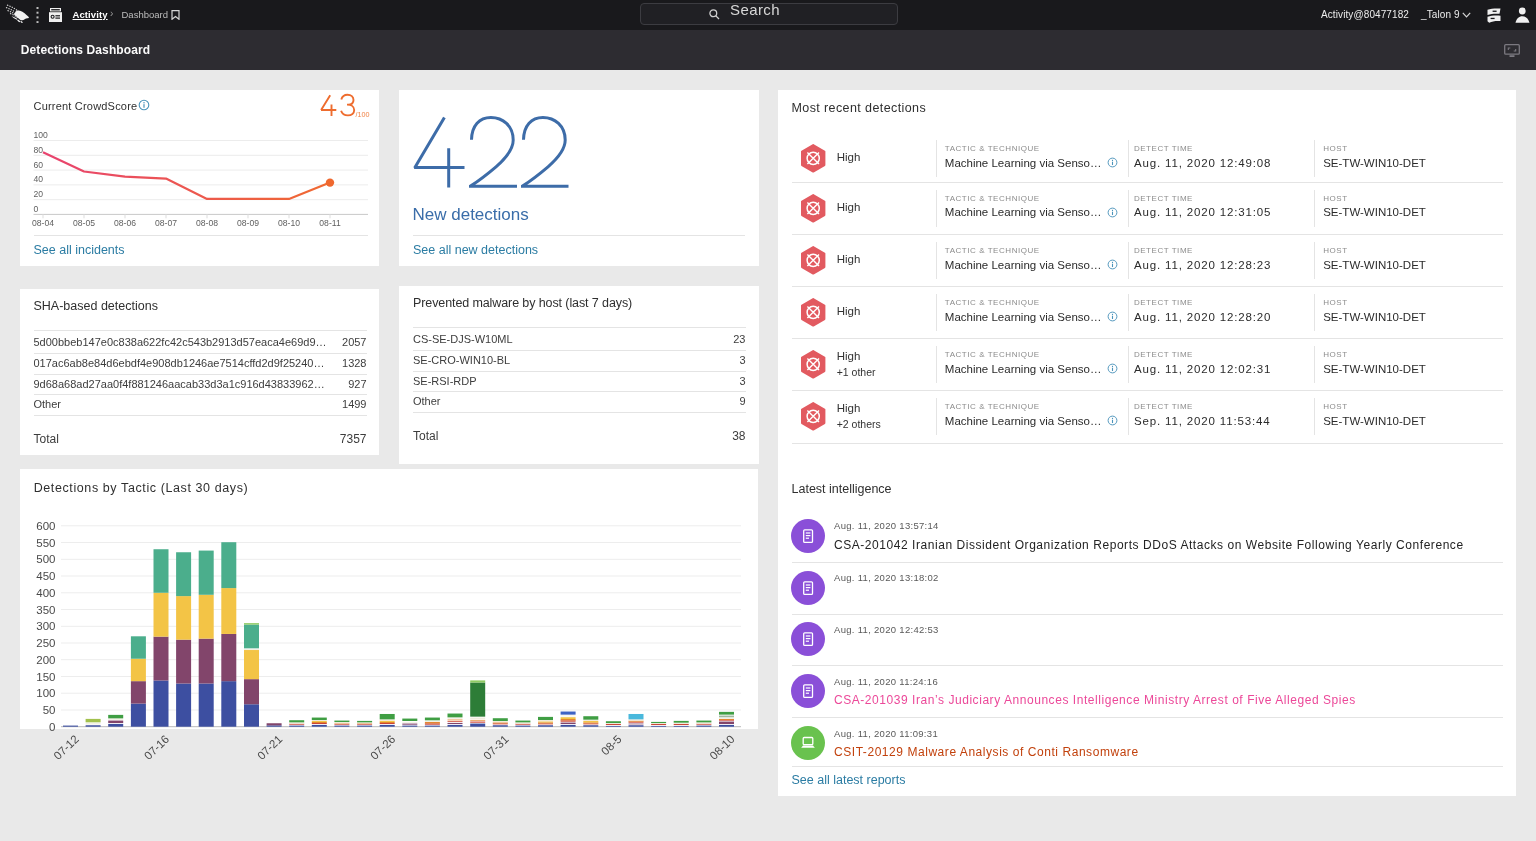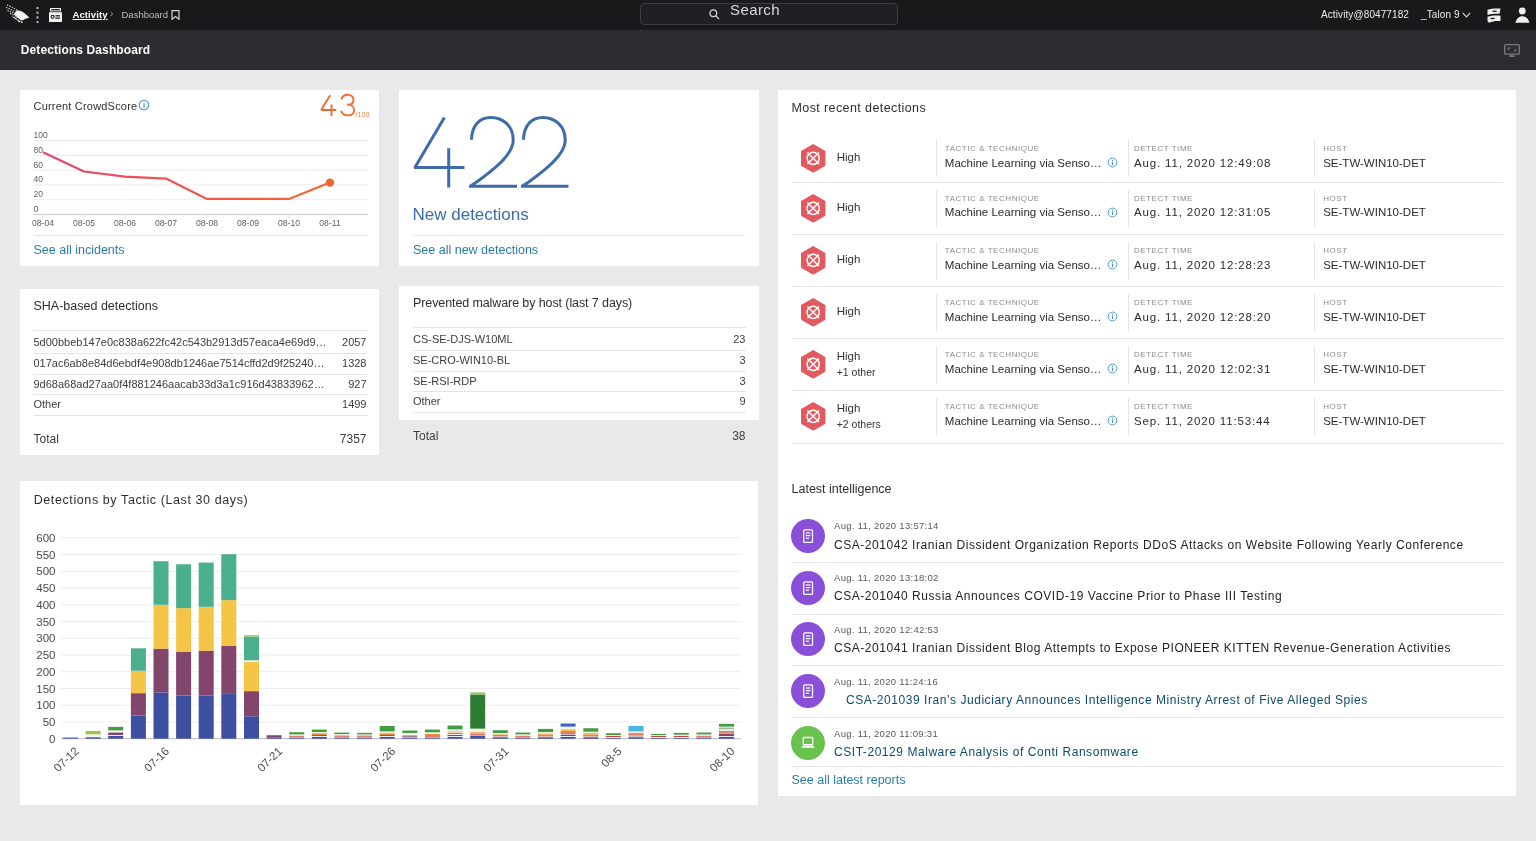--- a/index.html
+++ b/index.html
@@ -308,35 +308,35 @@
   <div class="hr" style="left:13.5px;right:12.5px;top:63.9px"></div>
   <div class="trow" style="top:68px"><span class="n">1328</span><span style="display:inline-block;max-width:295px;white-space:nowrap;overflow:hidden;text-overflow:ellipsis">017ac6ab8e84d6ebdf4e908db1246ae7514cffd2d9f252402166efdf</span></div>
   <div class="hr" style="left:13.5px;right:12.5px;top:84.7px"></div>
   <div class="trow" style="top:88.6px"><span class="n">927</span><span style="display:inline-block;max-width:295px;white-space:nowrap;overflow:hidden;text-overflow:ellipsis">9d68a68ad27aa0f4f881246aacab33d3a1c916d438339620fe7fhdgs</span></div>
   <div class="hr" style="left:13.5px;right:12.5px;top:105.35px"></div>
   <div class="trow" style="top:109.3px"><span class="n">1499</span>Other</div>
   <div class="hr" style="left:13.5px;right:12.5px;top:126px"></div>
   <div class="trow" style="top:142.9px;font-size:12px"><span class="n">7357</span>Total</div>
 </div>
 
-<div class="card" id="card5" style="left:399px;top:286px;width:359.5px;height:134px">
+<div class="card" id="card5" style="left:399px;top:286px;width:359.5px;height:178px">
   <div class="abs" style="left:14px;top:10px;font-size:12.5px;line-height:1.15;color:#2f2f2f;letter-spacing:-.1px">Prevented malware by host (last 7 days)</div>
   <div class="hr" style="left:14px;right:13px;top:41px"></div>
   <div class="trow" style="left:14px;right:13px;top:47px"><span class="n">23</span>CS-SE-DJS-W10ML</div>
   <div class="hr" style="left:14px;right:13px;top:63.9px"></div>
   <div class="trow" style="left:14px;right:13px;top:68px"><span class="n">3</span>SE-CRO-WIN10-BL</div>
   <div class="hr" style="left:14px;right:13px;top:84.7px"></div>
   <div class="trow" style="left:14px;right:13px;top:88.6px"><span class="n">3</span>SE-RSI-RDP</div>
   <div class="hr" style="left:14px;right:13px;top:105.35px"></div>
   <div class="trow" style="left:14px;right:13px;top:109.3px"><span class="n">9</span>Other</div>
   <div class="hr" style="left:14px;right:13px;top:126px"></div>
   <div class="trow" style="left:14px;right:13px;top:142.9px;font-size:12px"><span class="n">38</span>Total</div>
 </div>
 
-<div class="card" id="card6" style="left:20px;top:481px;width:738px;height:324px">
+<div class="card" id="card6" style="left:20px;top:469px;width:738px;height:260px">
   <div class="abs" style="left:13.7px;top:12px;font-size:12.5px;line-height:1.15;color:#2f2f2f;letter-spacing:.6px">Detections by Tactic (Last 30 days)</div>
   <svg class="abs" id="tacticsvg" style="left:0;top:30px" width="738" height="290" viewBox="0 0 738 290">
       <line x1="41" y1="211.0" x2="721" y2="211.0" stroke="#ededed" stroke-width="1"></line>
       <line x1="41" y1="194.2" x2="721" y2="194.2" stroke="#ededed" stroke-width="1"></line>
       <line x1="41" y1="177.5" x2="721" y2="177.5" stroke="#ededed" stroke-width="1"></line>
       <line x1="41" y1="160.7" x2="721" y2="160.7" stroke="#ededed" stroke-width="1"></line>
       <line x1="41" y1="144.0" x2="721" y2="144.0" stroke="#ededed" stroke-width="1"></line>
       <line x1="41" y1="127.3" x2="721" y2="127.3" stroke="#ededed" stroke-width="1"></line>
       <line x1="41" y1="110.5" x2="721" y2="110.5" stroke="#ededed" stroke-width="1"></line>
       <line x1="41" y1="93.8" x2="721" y2="93.8" stroke="#ededed" stroke-width="1"></line>
@@ -530,39 +530,37 @@
     <div class="abs" style="left:56px;top:49.8px;font-size:9.5px;line-height:1.15;color:#595959;letter-spacing:.3px">Aug. 11, 2020 13:57:14</div>
     <div class="abs" style="left:56px;top:67px;font-size:12px;line-height:1.15;color:#232323;white-space:nowrap;letter-spacing:.55px">CSA-201042 Iranian Dissident Organization Reports DDoS Attacks on Website Following Yearly Conference</div>
     <svg class="abs" style="left:12.7px;top:99.1px" width="34" height="34" viewBox="0 0 34 34">
       <circle cx="17" cy="17" r="17" fill="#8a4fd8"></circle>
       <rect x="12.7" y="10.8" width="8.8" height="12.6" rx="1" fill="none" stroke="#fff" stroke-width="1.3"></rect>
       <rect x="14.8" y="13.4" width="4.6" height="1.2" fill="#fff"></rect>
       <rect x="14.8" y="16" width="4.6" height="1.2" fill="#fff"></rect>
       <rect x="14.8" y="18.6" width="3.2" height="1.2" fill="#fff"></rect>
     </svg>
     <div class="abs" style="left:56px;top:101.6px;font-size:9.5px;line-height:1.15;color:#595959;letter-spacing:.3px">Aug. 11, 2020 13:18:02</div>
-    <div class="abs" style="left:56px;top:118.8px;font-size:12px;line-height:1.15;color:#232323;white-space:nowrap;letter-spacing:.55px">CSA-201040 Russia Announces COVID-19 Vaccine Prior to Phase III Testing</div>
     <svg class="abs" style="left:12.7px;top:150.9px" width="34" height="34" viewBox="0 0 34 34">
       <circle cx="17" cy="17" r="17" fill="#8a4fd8"></circle>
       <rect x="12.7" y="10.8" width="8.8" height="12.6" rx="1" fill="none" stroke="#fff" stroke-width="1.3"></rect>
       <rect x="14.8" y="13.4" width="4.6" height="1.2" fill="#fff"></rect>
       <rect x="14.8" y="16" width="4.6" height="1.2" fill="#fff"></rect>
       <rect x="14.8" y="18.6" width="3.2" height="1.2" fill="#fff"></rect>
     </svg>
     <div class="abs" style="left:56px;top:153.4px;font-size:9.5px;line-height:1.15;color:#595959;letter-spacing:.3px">Aug. 11, 2020 12:42:53</div>
-    <div class="abs" style="left:56px;top:170.6px;font-size:12px;line-height:1.15;color:#232323;white-space:nowrap;letter-spacing:.55px">CSA-201041 Iranian Dissident Blog Attempts to Expose PIONEER KITTEN Revenue-Generation Activities</div>
     <svg class="abs" style="left:12.7px;top:202.7px" width="34" height="34" viewBox="0 0 34 34">
       <circle cx="17" cy="17" r="17" fill="#8a4fd8"></circle>
       <rect x="12.7" y="10.8" width="8.8" height="12.6" rx="1" fill="none" stroke="#fff" stroke-width="1.3"></rect>
       <rect x="14.8" y="13.4" width="4.6" height="1.2" fill="#fff"></rect>
       <rect x="14.8" y="16" width="4.6" height="1.2" fill="#fff"></rect>
       <rect x="14.8" y="18.6" width="3.2" height="1.2" fill="#fff"></rect>
     </svg>
     <div class="abs" style="left:56px;top:205.2px;font-size:9.5px;line-height:1.15;color:#595959;letter-spacing:.3px">Aug. 11, 2020 11:24:16</div>
-    <div class="abs" style="left:68px;top:222.39999999999998px;font-size:12px;line-height:1.15;color:#0c4a6e;white-space:nowrap;letter-spacing:.55px">CSA-201039 Iran’s Judiciary Announces Intelligence Ministry Arrest of Five Alleged Spies</div>
+    <div class="abs" style="left:56px;top:222.39999999999998px;font-size:12px;line-height:1.15;color:#ec4899;white-space:nowrap;letter-spacing:.55px">CSA-201039 Iran’s Judiciary Announces Intelligence Ministry Arrest of Five Alleged Spies</div>
     <svg class="abs" style="left:12.7px;top:254.5px" width="34" height="34" viewBox="0 0 34 34">
       <circle cx="17" cy="17" r="17" fill="#69c24e"></circle>
       <rect x="12.2" y="11.5" width="9.6" height="7.2" rx="1" fill="none" stroke="#fff" stroke-width="1.3"></rect>
       <path d="M10.2 21.7 L23.8 21.7 L22 19.5 L12 19.5 Z" fill="#fff"></path>
     </svg>
     <div class="abs" style="left:56px;top:257px;font-size:9.5px;line-height:1.15;color:#595959;letter-spacing:.3px">Aug. 11, 2020 11:09:31</div>
-    <div class="abs" style="left:56px;top:274.2px;font-size:12px;line-height:1.15;color:#0c4a6e;white-space:nowrap;letter-spacing:.55px">CSIT-20129 Malware Analysis of Conti Ransomware</div>
+    <div class="abs" style="left:56px;top:274.2px;font-size:12px;line-height:1.15;color:#c2410c;white-space:nowrap;letter-spacing:.55px">CSIT-20129 Malware Analysis of Conti Ransomware</div>
   </div>
 
 </body></html>

